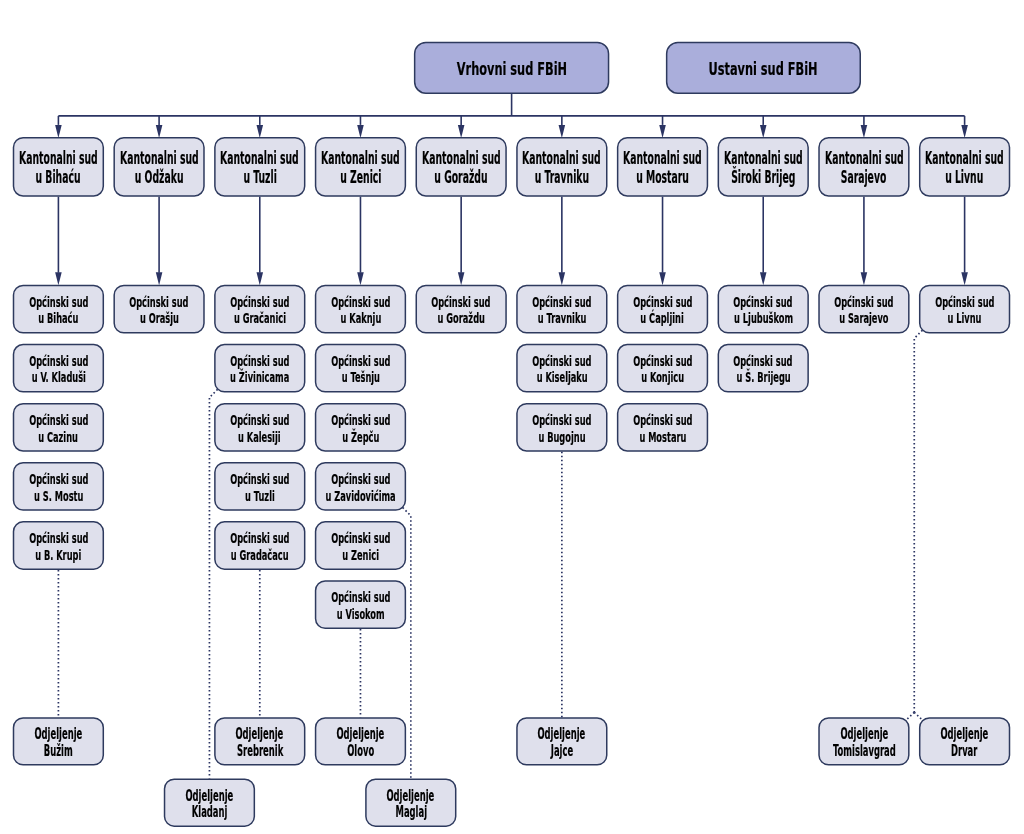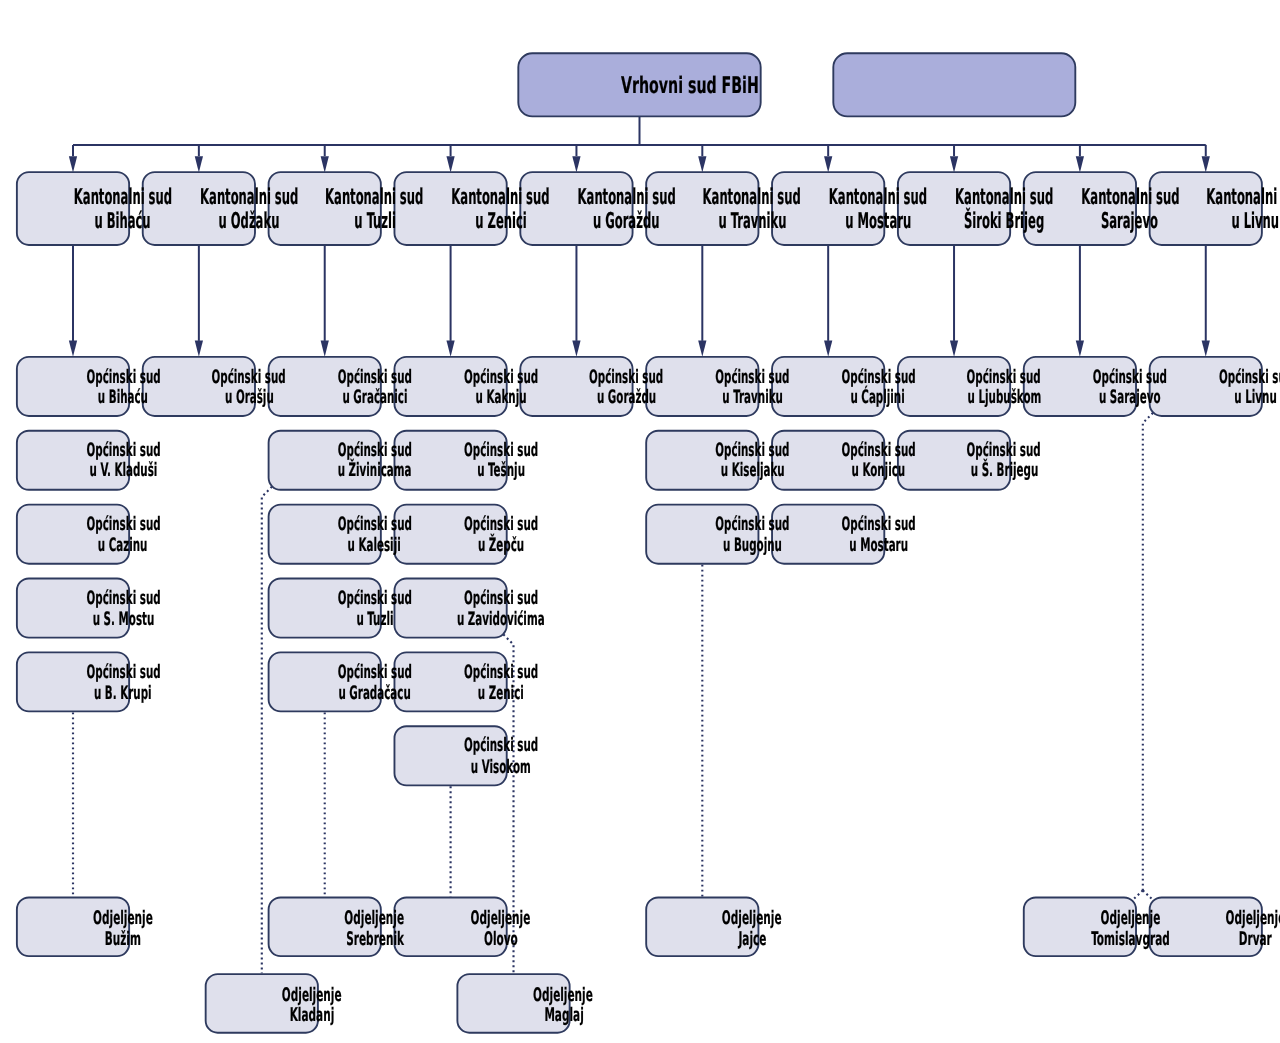--- a/index.html
+++ b/index.html
@@ -2,21 +2,21 @@
 <html><head>
 <meta charset="utf-8">
 <title>Organizacija sudova u Federaciji BiH</title>
 <style>
   html,body{margin:0;padding:0;background:#ffffff;}
   body{width:1024px;height:834px;overflow:hidden;
        font-family:"DejaVu Sans Condensed","DejaVu Sans",sans-serif;}
   #chart{position:relative;width:1024px;height:834px;background:#ffffff;overflow:hidden;}
   #shapes,#wires{position:absolute;left:0;top:0;width:1024px;height:834px;}
   .node{position:absolute;box-sizing:border-box;display:flex;flex-direction:column;
-        align-items:center;justify-content:center;padding-top:2.5px;color:#000000;margin-left:40px;}
+        align-items:center;justify-content:center;padding-top:2.5px;color:#000000;}
   .node .ln{font-weight:bold;white-space:nowrap;transform-origin:center center;
                  will-change:opacity;-webkit-text-stroke:0.18px #000000;}
   .node.top  .ln{font-size:18.3px;transform:scaleX(0.690);line-height:20.0px;}
   .node.kan  .ln{font-size:17.4px;transform:scaleX(0.592);line-height:18.9px;}
   .node.op   .ln{font-size:14.8px;transform:scaleX(0.620);line-height:16.8px;}
   .node.odj  .ln{font-size:15.0px;transform:scaleX(0.623);line-height:16.2px;}
 </style>
 </head>
 <body>
 
@@ -120,20 +120,23 @@
   <line x1="360.47" y1="629.00" x2="360.47" y2="717.20" stroke-width="1.7" stroke-dasharray="1.55 2.45" stroke="#2b3463"></line>
   <polyline points="402.72,507.60 410.81,515.70 410.81,778.50" fill="none" stroke-width="1.7" stroke-dasharray="1.55 2.45" stroke="#2b3463"></polyline>
   <line x1="561.85" y1="451.70" x2="561.85" y2="717.20" stroke-width="1.7" stroke-dasharray="1.55 2.45" stroke="#2b3463"></line>
   <polyline points="922.36,330.30 914.26,338.40 914.26,712.30" fill="none" stroke-width="1.7" stroke-dasharray="1.55 2.45" stroke="#2b3463"></polyline>
   <line x1="914.26" y1="712.30" x2="906.57" y2="719.60" stroke-width="1.7" stroke-dasharray="1.55 2.45" stroke="#2b3463"></line>
   <line x1="914.26" y1="712.30" x2="921.96" y2="719.60" stroke-width="1.7" stroke-dasharray="1.55 2.45" stroke="#2b3463"></line>
 </svg>
   <div class="node top" style="left:413.90px;top:41.80px;width:195.40px;height:52.10px">
       <div class="ln">Vrhovni sud FBiH</div>
     </div>
+  <div class="node top" style="left:665.90px;top:41.80px;width:195.10px;height:52.10px">
+      <div class="ln">Ustavni sud FBiH</div>
+    </div>
   <div class="node kan" style="left:12.75px;top:136.90px;width:91.30px;height:59.80px">
       <div class="ln">Kantonalni sud</div>
       <div class="ln">u Bihaću</div>
     </div>
   <div class="node kan" style="left:113.44px;top:136.90px;width:91.30px;height:59.80px">
       <div class="ln">Kantonalni sud</div>
       <div class="ln">u Odžaku</div>
     </div>
   <div class="node kan" style="left:214.13px;top:136.90px;width:91.30px;height:59.80px">
       <div class="ln">Kantonalni sud</div>

